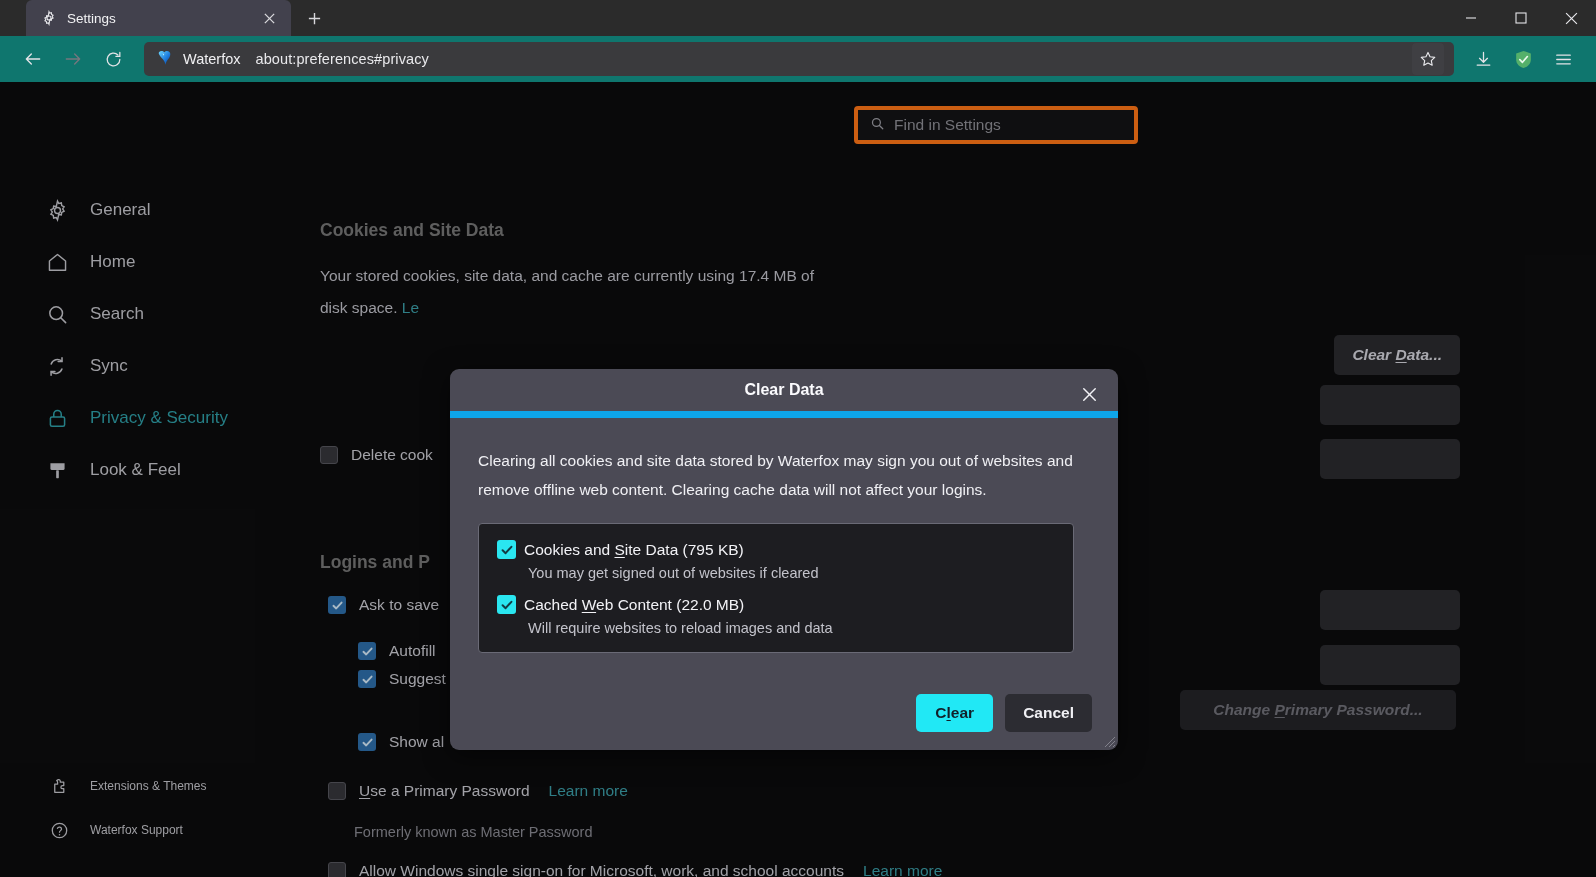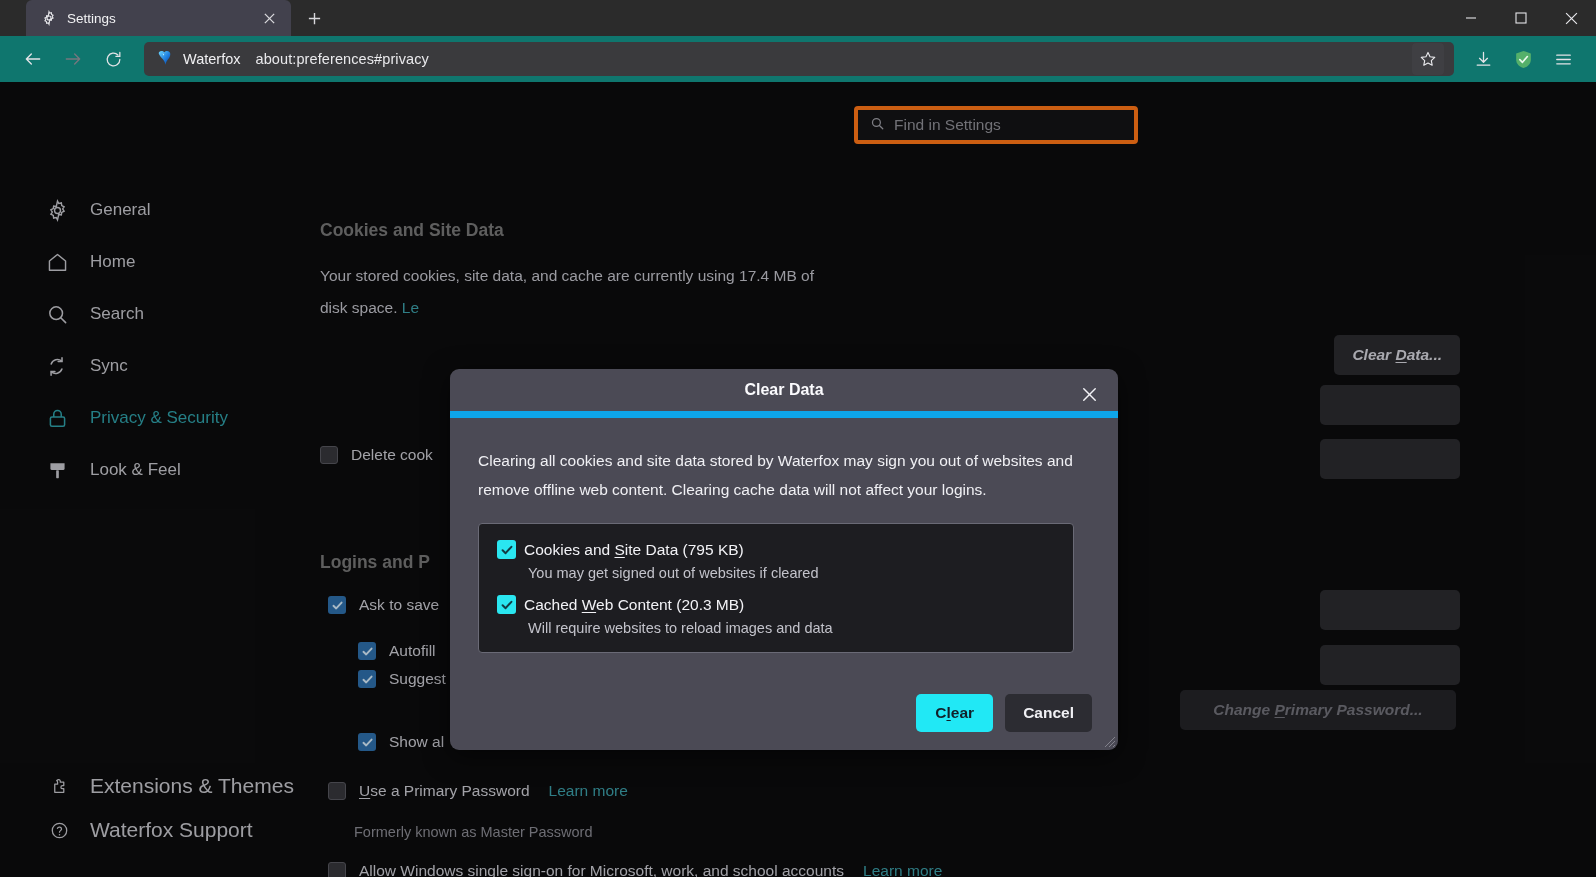--- a/index.html
+++ b/index.html
@@ -62,21 +62,21 @@
   
   #sidebar{ position:absolute; left:0; top:0; width:320px; height:795px; }
   .side-item{
     display:flex; align-items:center; gap:20px;
     height:44px; margin:8px 0 8px 28px; padding-left:16px;
     border-radius:4px; color:#c0c0c6; font-size:17px;
   }
   .side-item.active{ color:#2e9ba4; }
   .side-ico{ width:26px; height:26px; display:flex; align-items:center; justify-content:center; flex:0 0 26px;}
   #side-bottom{ position:absolute; left:0; bottom:22px; width:320px; }
-  #side-bottom .side-item{ font-size:21px; height:38px; margin:6px 0 6px 32px; }
+  #side-bottom .side-item{ font-size:12px; height:38px; margin:6px 0 6px 32px; }
   #side-bottom .side-ico{ width:22px;height:22px;flex:0 0 22px; }
 
   
   #main{ position:absolute; left:320px; top:0; width:1276px; height:795px; }
   #searchwrap{ position:absolute; left:534px; top:24px; width:284px; height:38px; }
   #findbox{
     width:284px; height:38px; background:#131315;
     border:4px solid #f97316; border-radius:4px;
     display:flex; align-items:center; gap:9px; padding:0 12px;
   }
@@ -449,21 +449,21 @@
           <div class="dlg-opt-desc">You may get signed out of websites if cleared</div>
         </div>
 
         <div class="dlg-opt">
           <div class="dlg-opt-main">
             <span class="cb-cyan">
               <svg width="14" height="14" viewBox="0 0 14 14" fill="none" stroke="#123c44" stroke-width="2" stroke-linecap="round" stroke-linejoin="round">
                   <path d="M2.6 7.3 L5.6 10.2 L11.4 3.8"></path>
                 </svg>
             </span>
-            <span class="dlg-opt-label"><span>Cached </span><span class="u">W</span><span>eb Content (20.3 MB)</span></span>
+            <span class="dlg-opt-label"><span>Cached </span><span class="u">W</span><span>eb Content (22.0 MB)</span></span>
           </div>
           <div class="dlg-opt-desc">Will require websites to reload images and data</div>
         </div>
       </div>
     </div>
 
     <div id="dlg-buttons">
       <div class="dbtn" id="btn-clear">
         <span><span>C</span><span class="u">l</span><span>ear</span></span>
       </div>

